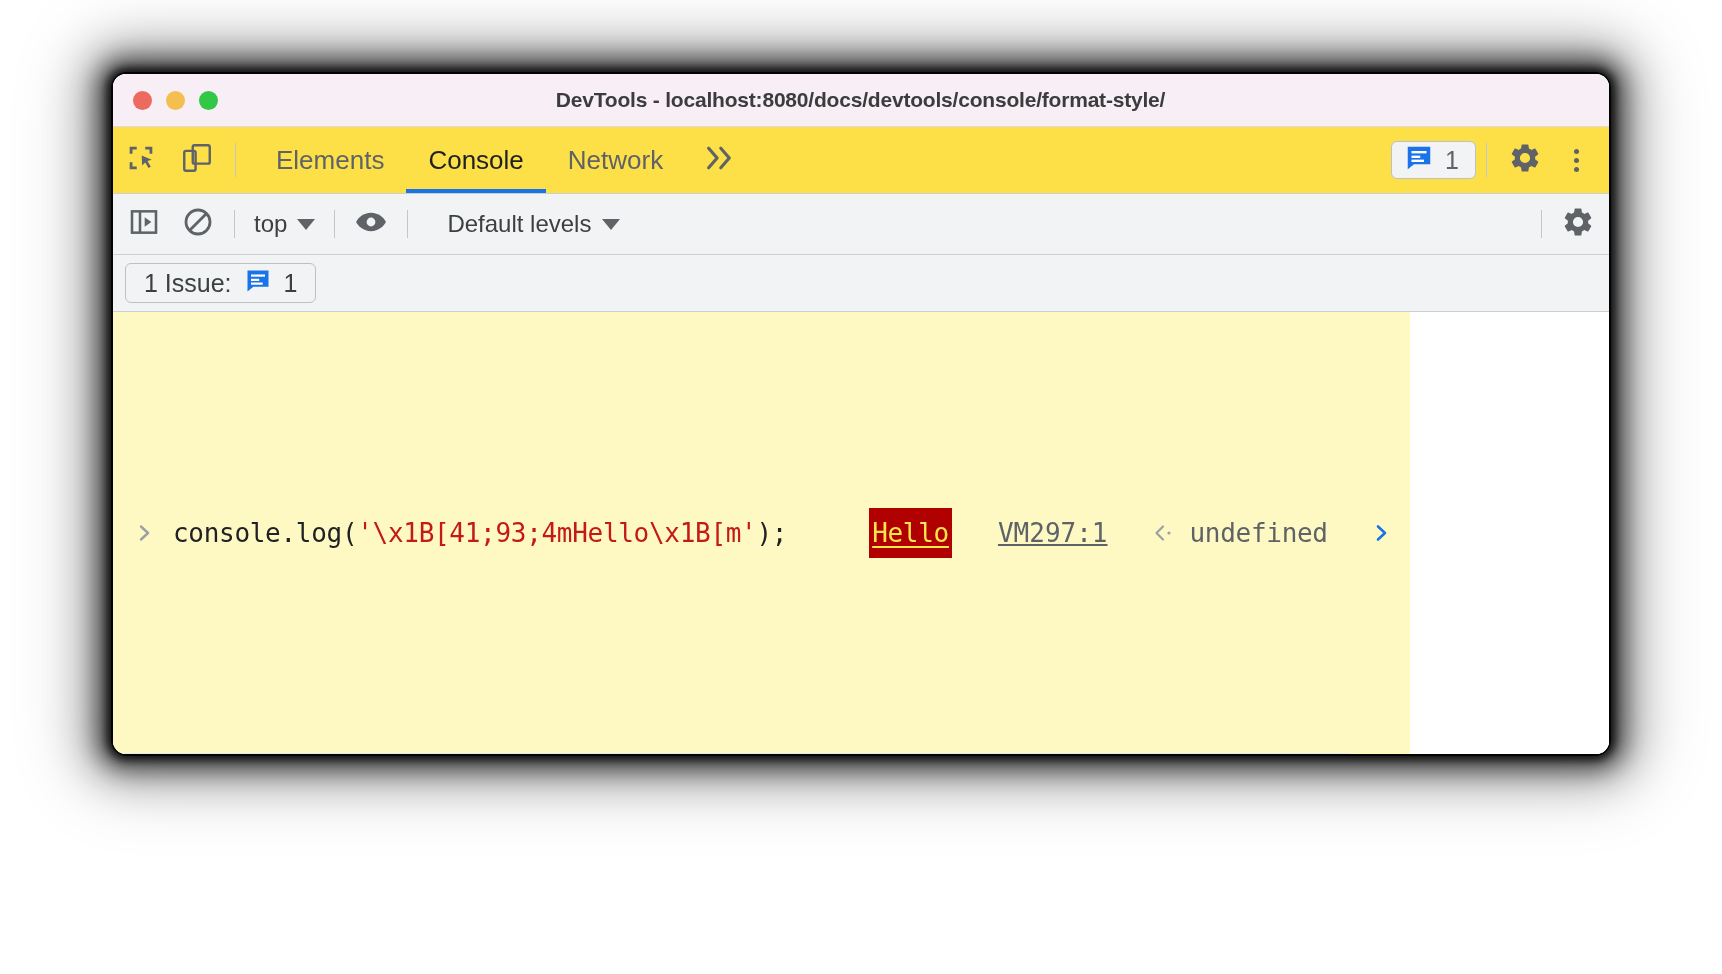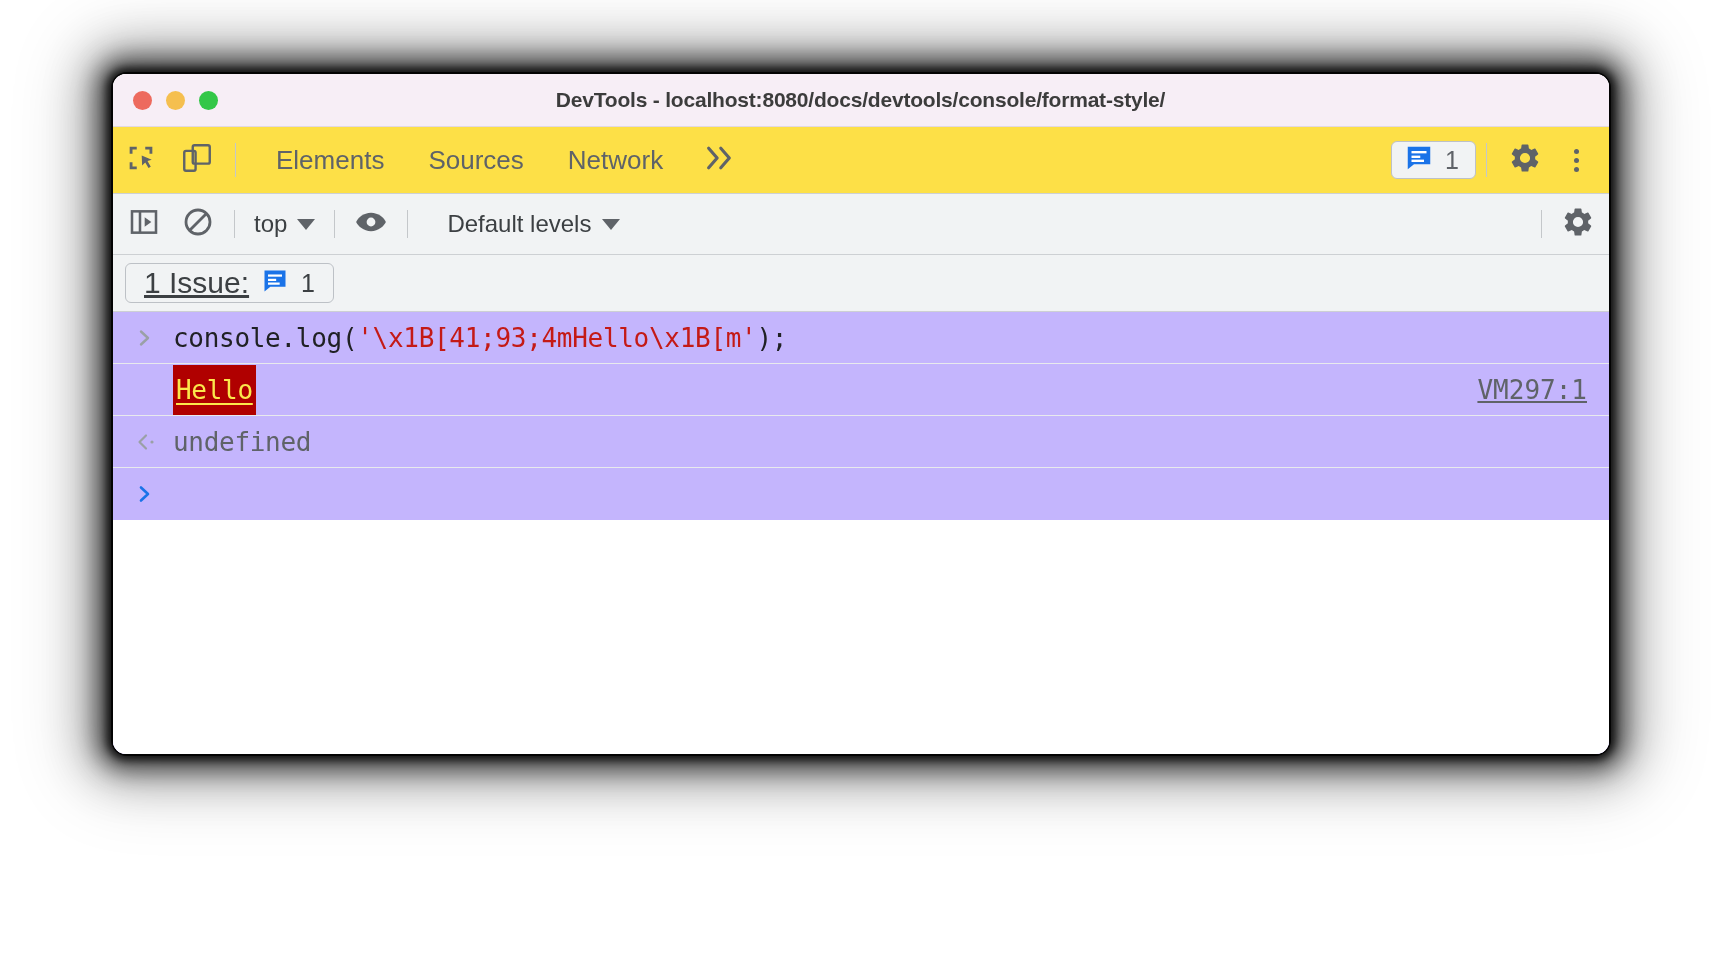--- a/index.html
+++ b/index.html
@@ -256,35 +256,34 @@
     align-items: center;
     gap: 12px;
     border: 1px solid #bdc1c6;
     border-radius: 6px;
     height: 40px;
     padding: 0 18px;
     box-sizing: border-box;
     cursor: pointer;
   }
   .issues-chip .label {
-    font-size: 30px;
+    font-size: 25px;
     color: #3c4043;
-    text-decoration: underline;
   }
   .issues-chip .count {
     font-size: 25px;
     color: #3c4043;
   }
 
   
   .console-body {
     flex: 1 1 auto;
-    background: #c4b5fd;
-    display: flex;
-    flex-direction: column;
+    background: #fef9c3;
+    display: flex;
+    flex-direction: row;
     overflow: hidden;
     font-family: "DejaVu Sans Mono", "Liberation Mono", monospace;
   }
   .console-row {
     display: flex;
     align-items: center;
     min-height: 52px;
     border-bottom: 1px solid #e8eaed;
     padding-left: 22px;
     padding-right: 22px;
@@ -368,22 +367,22 @@
         </svg>
       </span>
     </div>
 
     <div class="tb-sep"></div>
 
     <div class="panel-tabs">
       <div class="panel-tab">
         <span>Elements</span>
       </div>
-      <div class="panel-tab">
-        <span>Sources</span>
+      <div class="panel-tab active">
+        <span>Console</span>
       </div>
       <div class="panel-tab">
         <span>Network</span>
       </div>
       <div class="more-tabs">
         <span>
           <svg width="34" height="28" viewBox="0 0 28 22">
             <path d="M3 3l7 8-7 8" fill="none" stroke="#5f6368" stroke-width="2.6" stroke-linecap="round" stroke-linejoin="round"></path>
             <path d="M13 3l7 8-7 8" fill="none" stroke="#5f6368" stroke-width="2.6" stroke-linecap="round" stroke-linejoin="round"></path>
           </svg>

